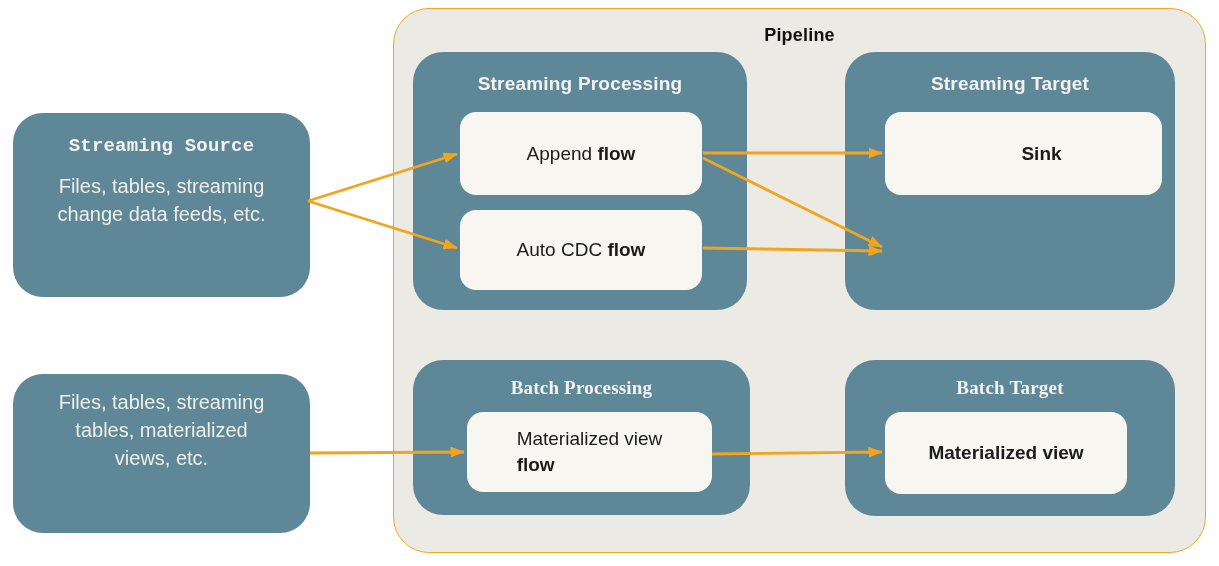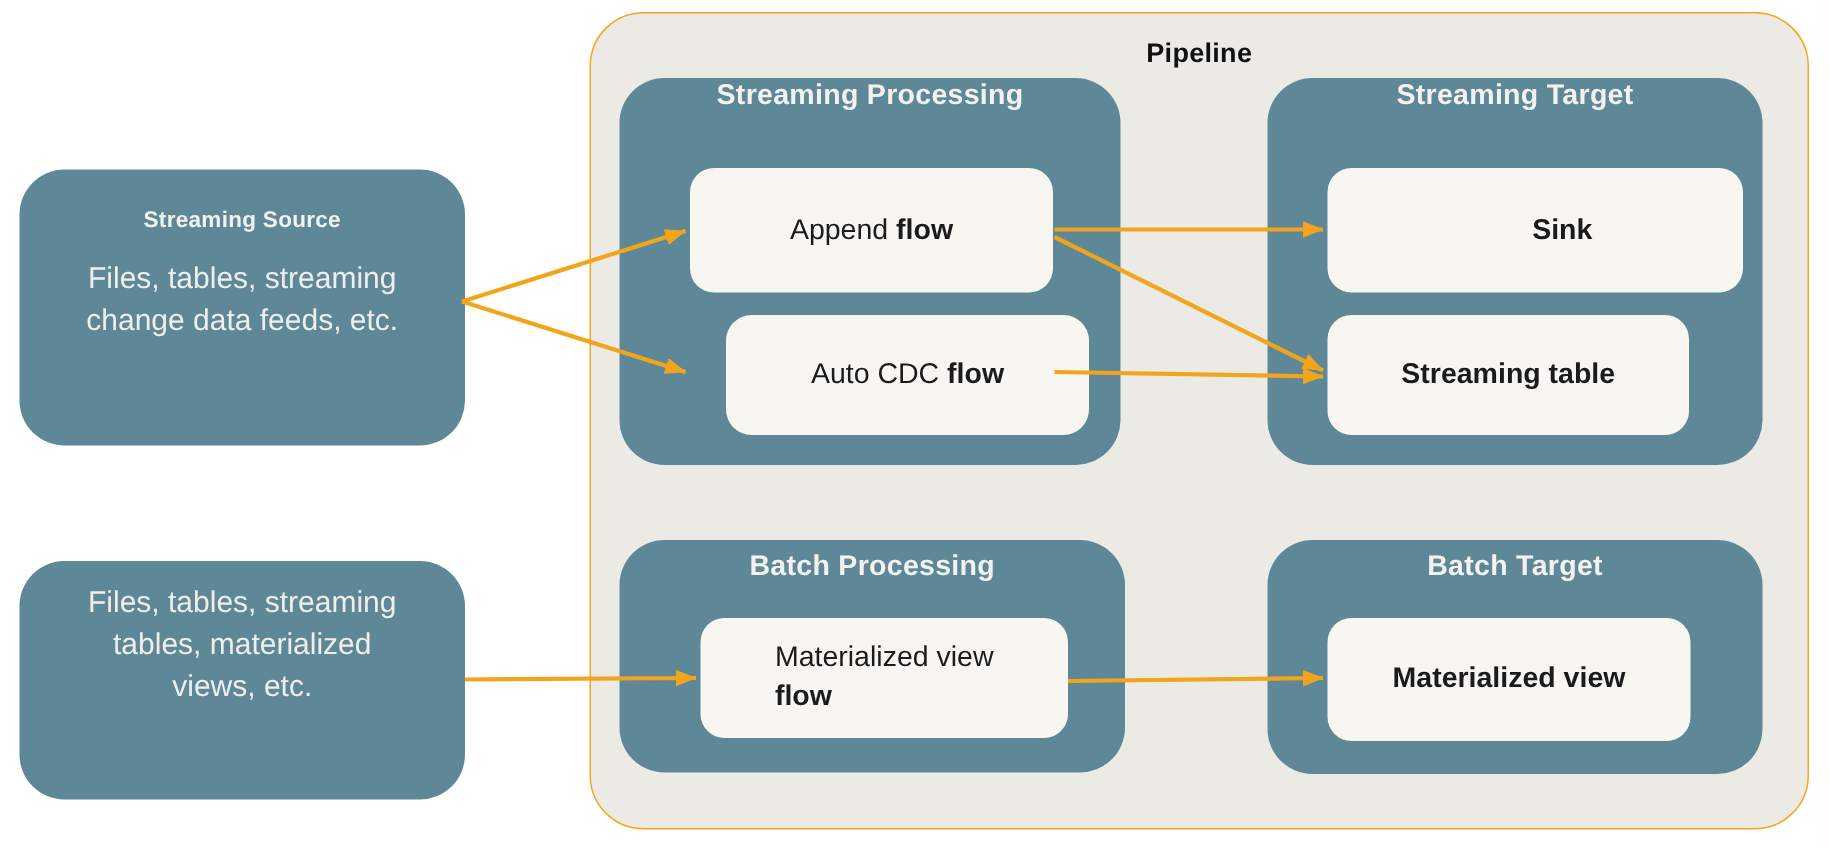--- a/index.html
+++ b/index.html
@@ -15,49 +15,49 @@
   }
   .pipeline-label{
     position:absolute;left:393px;top:25px;width:813px;text-align:center;
     font-size:18px;font-weight:700;color:#111111;letter-spacing:.2px;
   }
   
   .group{
     position:absolute;background:#5e8897;border-radius:30px;box-sizing:border-box;
   }
   .group-title{
-    text-align:center;font-size:19px;font-weight:700;
+    padding-top:20px;text-align:center;font-size:19px;font-weight:700;
     color:#f3f2ef;line-height:24px;letter-spacing:.2px;
   }
   .g-sp{left:413px;top:52px;width:334px;height:258px;}
   .g-st{left:845px;top:52px;width:330px;height:258px;}
   .g-bp{left:413px;top:360px;width:337px;height:155px;}
   .g-bt{left:845px;top:360px;width:330px;height:156px;}
-  .g-bp .group-title,.g-bt .group-title{padding-top:6px;}
+  .g-bp .group-title,.g-bt .group-title{padding-top:16px;font-family:Liberation Serif, serif;}
   
   .node{
     position:absolute;background:#f8f6f1;border-radius:16px;
     display:flex;align-items:center;justify-content:center;text-align:left;
     font-size:19px;color:#1b1b1b;line-height:26px;
   }
   .node b{font-weight:700;}
   .n-append{left:460px;top:112px;width:242px;height:83px;}
-  .n-cdc{left:484px;top:210px;width:242px;height:80px;border-radius:17px;}
+  .n-cdc{left:460px;top:210px;width:242px;height:80px;}
   .n-sink{left:885px;top:112px;width:241px;height:83px;padding-left:36px;}
   .n-stable{left:885px;top:210px;width:241px;height:80px;}
   .n-mvflow{left:467px;top:412px;width:245px;height:80px;}
   .n-mv{left:885px;top:412px;width:242px;height:82px;}
   
   .source{
     position:absolute;left:13px;width:297px;background:#5e8897;border-radius:30px;
     box-sizing:border-box;color:#f3f2ef;text-align:center;
   }
   .s-stream{top:113px;height:184px;}
   .s-batch{top:374px;height:159px;}
-  .source-title{padding-top:20px;font-size:15px;font-weight:700;line-height:27px;letter-spacing:.2px;}
+  .source-title{padding-top:20px;font-size:19px;font-weight:700;line-height:27px;letter-spacing:.2px;font-family:Liberation Mono, monospace;}
   .source-body{margin-top:12px;font-size:20px;line-height:28px;font-weight:400;color:#efeeea;}
   .s-batch .source-body{margin-top:14px;}
   
   .edges{position:absolute;left:0;top:0;width:1219px;height:566px;pointer-events:none;}
 </style>
 </head>
 <body>
 
 <div class="canvas">
 
@@ -95,23 +95,20 @@
 
   <div class="node n-append">
     <span><span>Append </span><b>flow</b></span>
   </div>
   <div class="node n-cdc">
     <span><span>Auto CDC </span><b>flow</b></span>
   </div>
   <div class="node n-sink">
     <span><b>Sink</b></span>
   </div>
-  <div class="node n-stable">
-    <span><b>Streaming table</b></span>
-  </div>
   <div class="node n-mvflow">
     <span><span>Materialized view</span><br><b>flow</b></span>
   </div>
   <div class="node n-mv">
     <span><b>Materialized view</b></span>
   </div>
 
   <svg class="edges" viewBox="0 0 1219 566" xmlns="http://www.w3.org/2000/svg">
     <defs>
       <marker id="ah" markerUnits="userSpaceOnUse" markerWidth="15" markerHeight="12" refX="13.5" refY="5.5" orient="auto">

